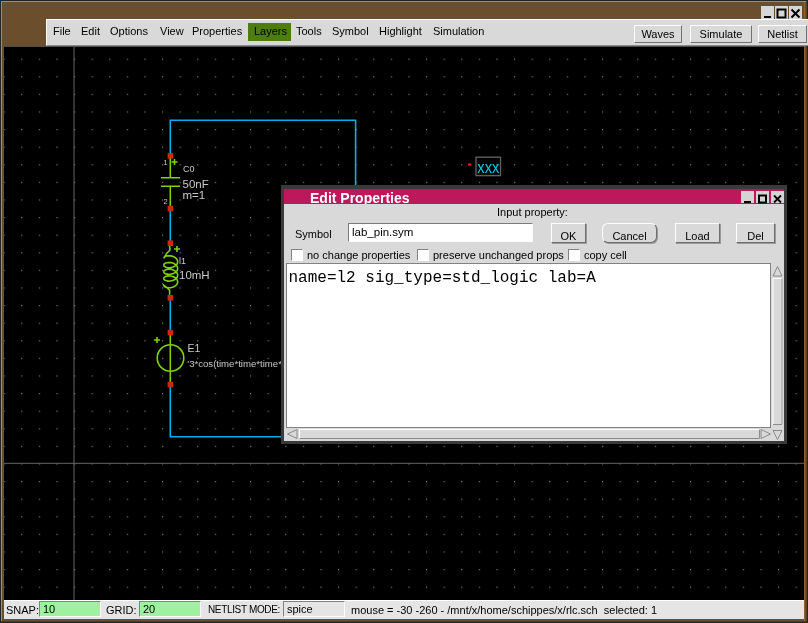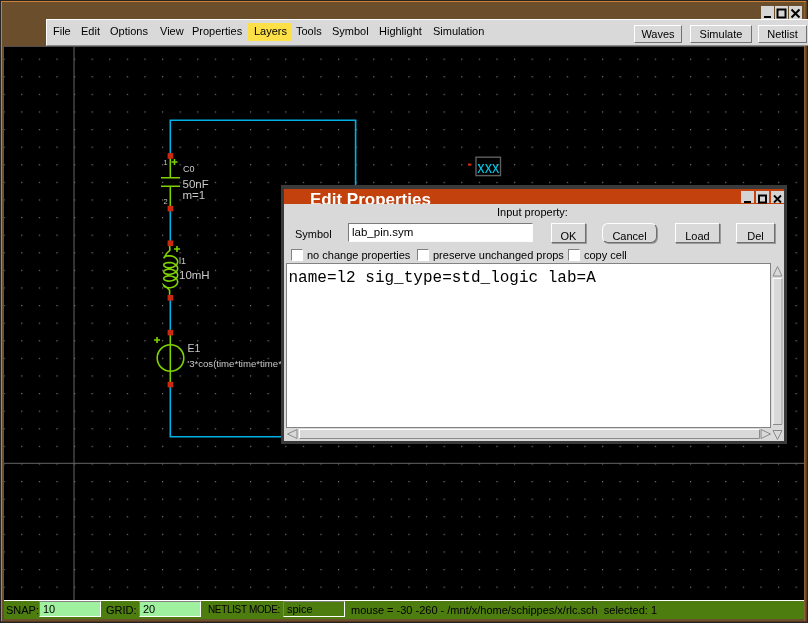--- a/index.html
+++ b/index.html
@@ -18,36 +18,36 @@
 #botdark2 { position:absolute; left:1px; top:621px; width:806px; height:1px; background:#53381c; }
 
 
 #title { position:absolute; left:2px; top:2px; width:803px; height:17px; background:#6e4d28; color:#ffffff; font-size:12.5px; }
 #title span { position:absolute; left:28px; top:0px; }
 .tbtn { position:absolute; top:6px; width:13px; height:13px; background:#d6d6d6; }
 
 #menubar { position:absolute; left:4px; top:19px; width:800px; height:27px; background:#d9d9d9; border-top:1px solid #ffffff; border-left:1px solid #ffffff; border-bottom:1px solid #8a8a8a; border-right:1px solid #8a8a8a;margin-left:42px; }
 #menushadow { position:absolute; left:4px; top:46px; width:800px; height:1px; background:#4e4e4e; }
 .mi { position:absolute; top:5px; font-size:11px; color:#000; }
-#layers { position:absolute; left:201px; top:3px; width:43px; height:18px; background:#fde047; }
+#layers { position:absolute; left:201px; top:3px; width:43px; height:18px; background:#4d7c0f; }
 #layers span { position:absolute; left:6px; top:2px; font-size:11px; color:#000; }
 .mbtn { position:absolute; top:5px; height:18px; background:#d9d9d9; border-top:1px solid #ffffff; border-left:1px solid #ffffff; border-bottom:1px solid #717171; border-right:1px solid #717171; font-size:11px; color:#000; text-align:center; padding-top:2px; }
 
 
 #canvas { position:absolute; left:4px; top:47px; width:800px; height:553px; background:#000; overflow:hidden; }
 
 
-#status { position:absolute; left:4px; top:600px; width:800px; height:19px; background:#4d7c0f; border-top:1px solid #ffffff; font-size:11px; color:#000; }
+#status { position:absolute; left:4px; top:600px; width:800px; height:19px; background:#e5e5e5; border-top:1px solid #ffffff; font-size:11px; color:#000; }
 .sfield { position:absolute; top:0px; height:16px; border-top:1px solid #828282; border-left:1px solid #828282; border-bottom:1px solid #ffffff; border-right:1px solid #ffffff; font-size:11px; padding:1px 0 0 3px; }
 .green { background:#9ff19f; }
 .slabel { position:absolute; top:3px; }
 
 
 #dlg { position:absolute; left:281px; top:185px; width:506px; height:259px; background:#d9d9d9; border:3px solid #3a3a3a; border-top-width:4px; }
-#dtitle { position:absolute; left:0; top:0; width:500px; height:15px; background:#c2410c; color:#fff; font-size:17px; font-weight:bold; }
+#dtitle { position:absolute; left:0; top:0; width:500px; height:15px; background:#be185d; color:#fff; font-size:14px; font-weight:bold; }
 #dtitle span { position:absolute; left:26px; top:1px; }
 .dtbtn { position:absolute; top:2px; width:13px; height:12px; background:#d4d4d4; }
 #dbody { position:absolute; left:0; top:15px; width:500px; height:237px; background:#d9d9d9; }
 .dlabel { position:absolute; font-size:11px; color:#000; }
 .entry { position:absolute; background:#fff; border-top:1px solid #7b7b7b; border-left:1px solid #7b7b7b; border-bottom:1px solid #fcfcfc; border-right:1px solid #fcfcfc; font-size:11.5px; padding:1.5px 0 0 3px; }
 .btn { position:absolute; height:20px;  background:#d9d9d9; border-top:1px solid #ffffff; border-left:1px solid #ffffff; border-bottom:1px solid #6f6f6f; border-right:1px solid #6f6f6f; box-shadow:1px 1px 0 #9a9a9a; font-size:11px; color:#000; text-align:center; padding-top:6px; }
 .cb { position:absolute; width:12px; height:12px; background:#fff; border-top:1px solid #828282; border-left:1px solid #828282; border-bottom:1px solid #fff; border-right:1px solid #fff; }
 #tarea { position:absolute; left:2px; top:59px; width:485px; height:165px; background:#fff; border:1px solid #828282; font-family:"Liberation Mono", monospace; font-size:16px; color:#000; padding:5px 0 0 1.5px; }
 </style>
 </head>

